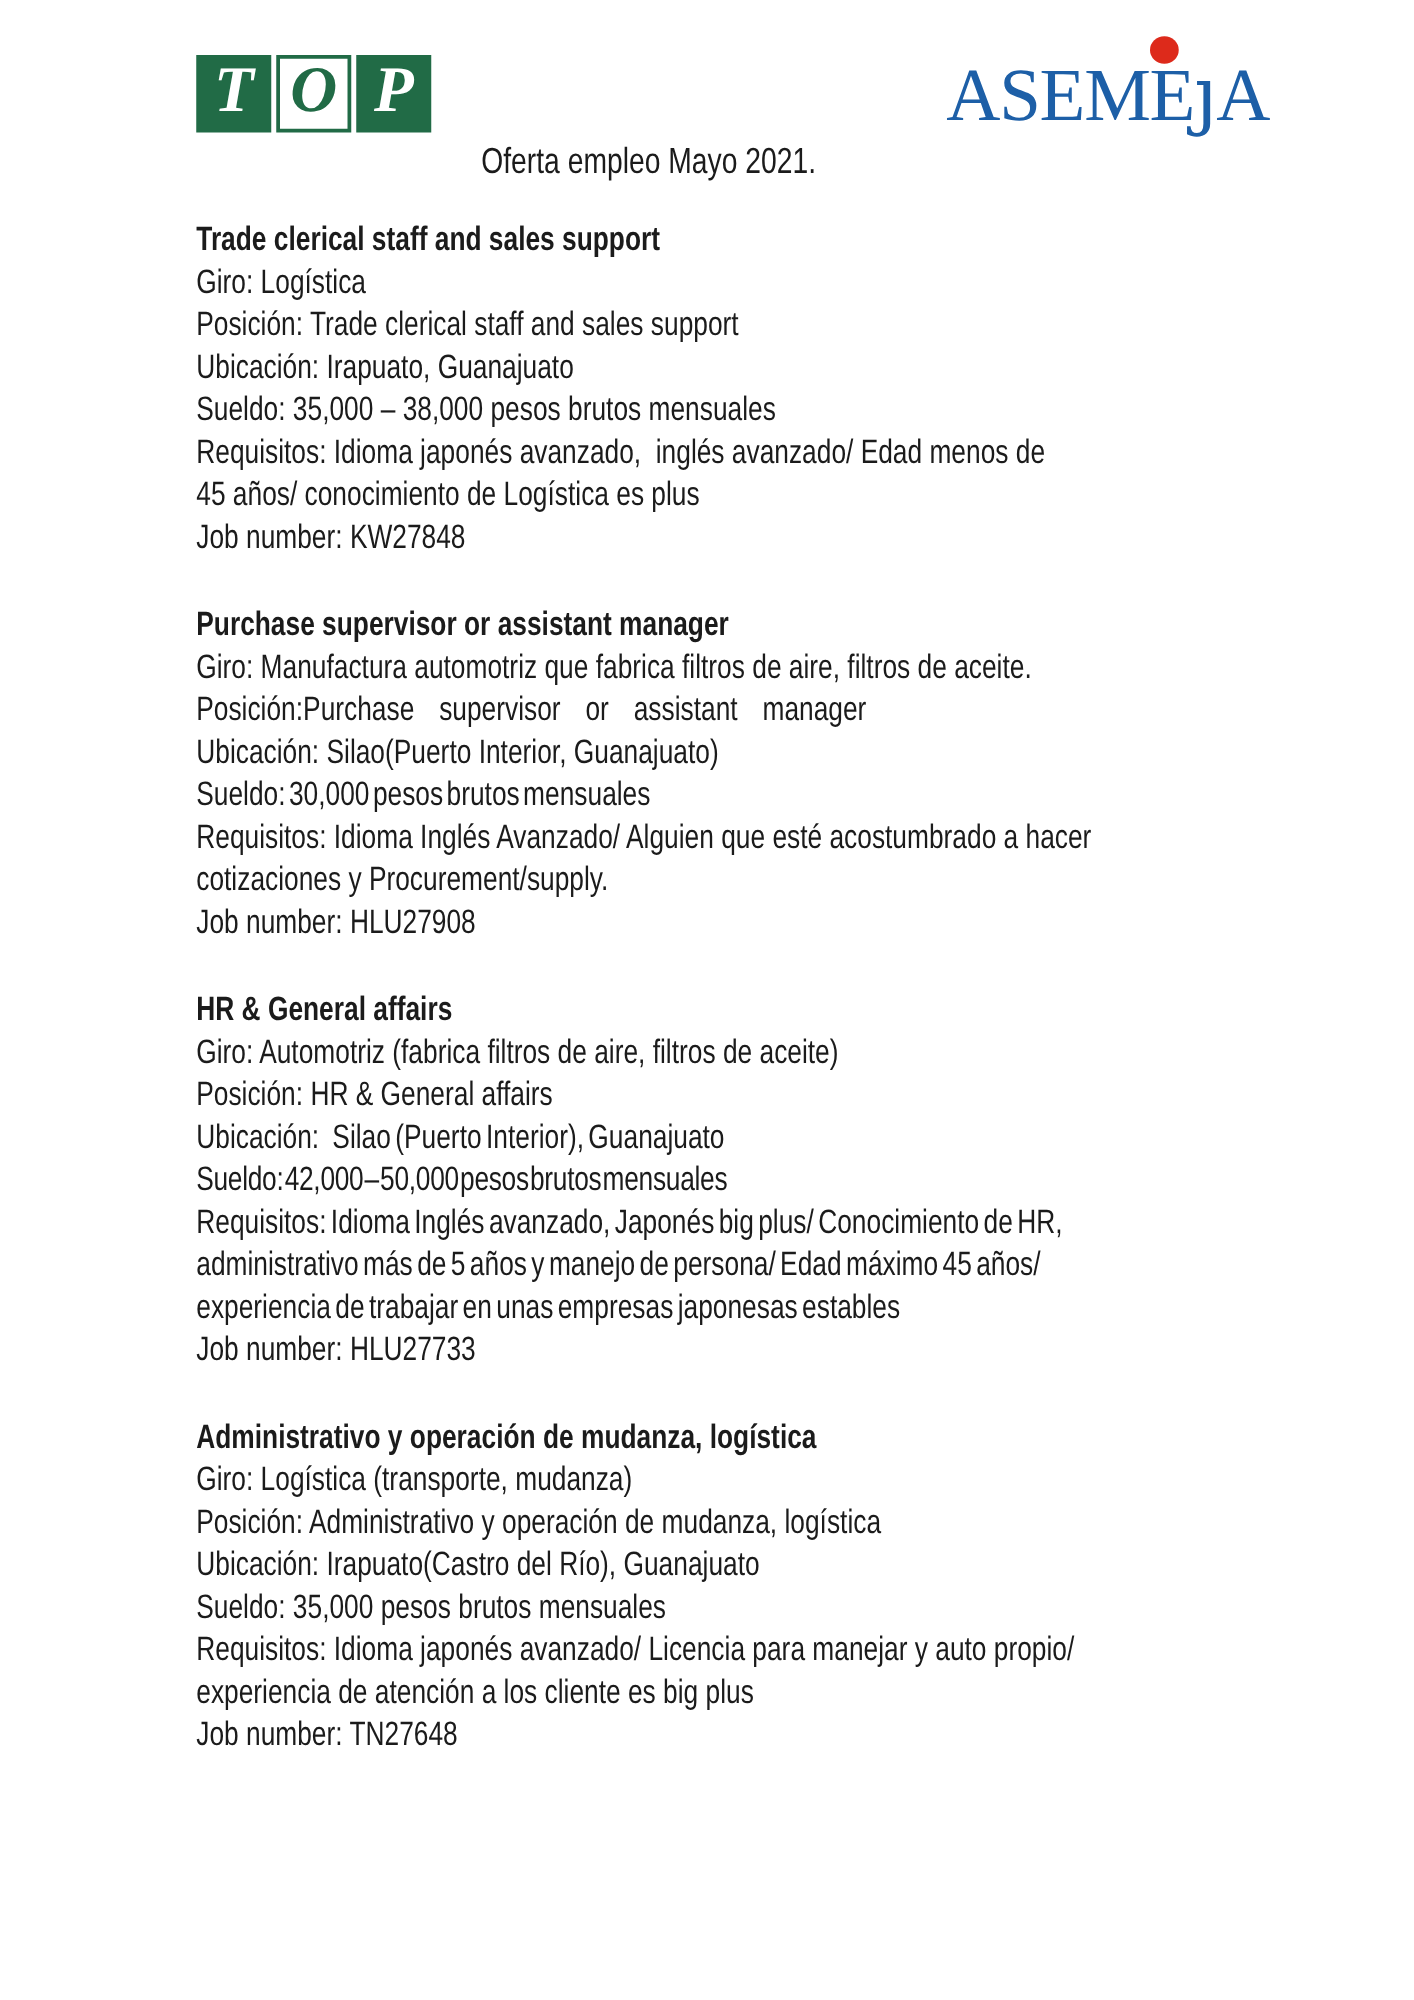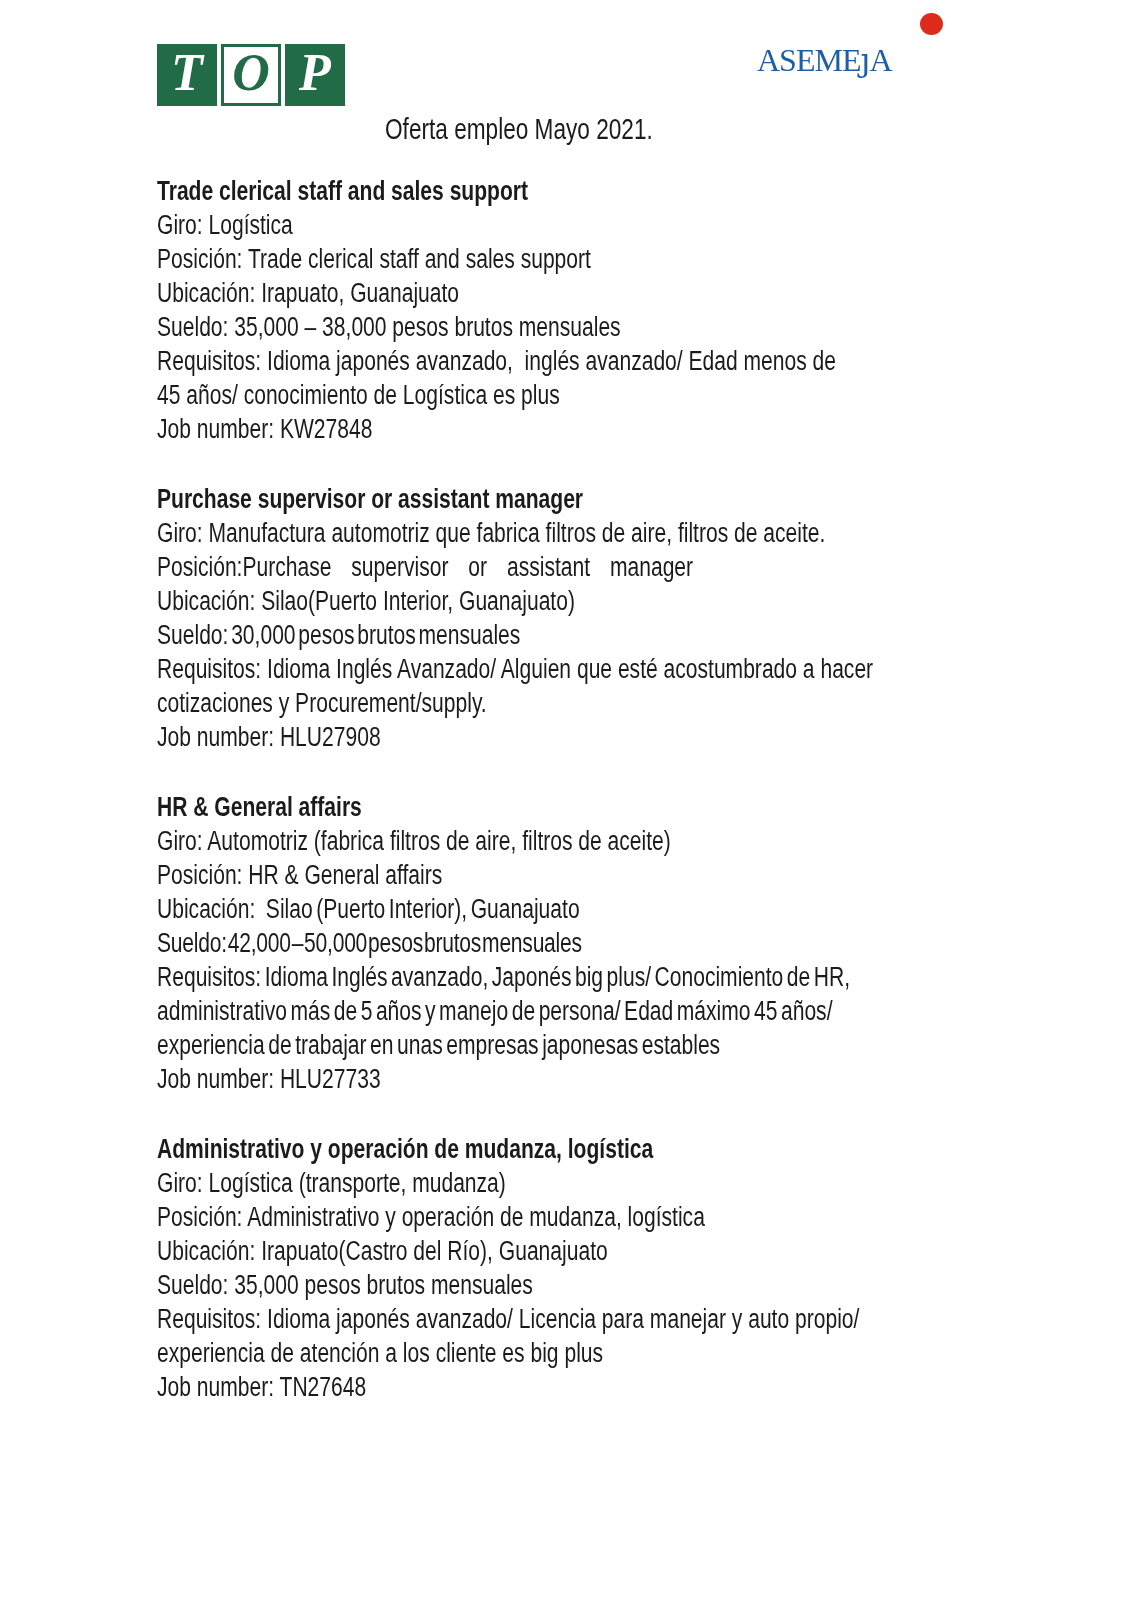--- a/index.html
+++ b/index.html
@@ -46,23 +46,23 @@
   .top-box.outline {
     background: #ffffff;
     color: var(--top-green, #216b46);
     border: 3px solid var(--top-green, #216b46);
   }
 
   
   .asemeja-logo {
     position: absolute;
     left: 757px;
-    top: 36px;
+    top: 52px;
     font-family: "Liberation Serif", serif;
-    font-size: 32px;
+    font-size: 60px;
     line-height: 48px;
     letter-spacing: -1px;
     color: var(--asemeja-blue, #1d5fa7);
     white-space: pre;
   }
   .asemeja-logo .jglyph {
     font-family: "DejaVu Serif", serif;
   }
   .asemeja-logo .red-dot {
     position: absolute;

